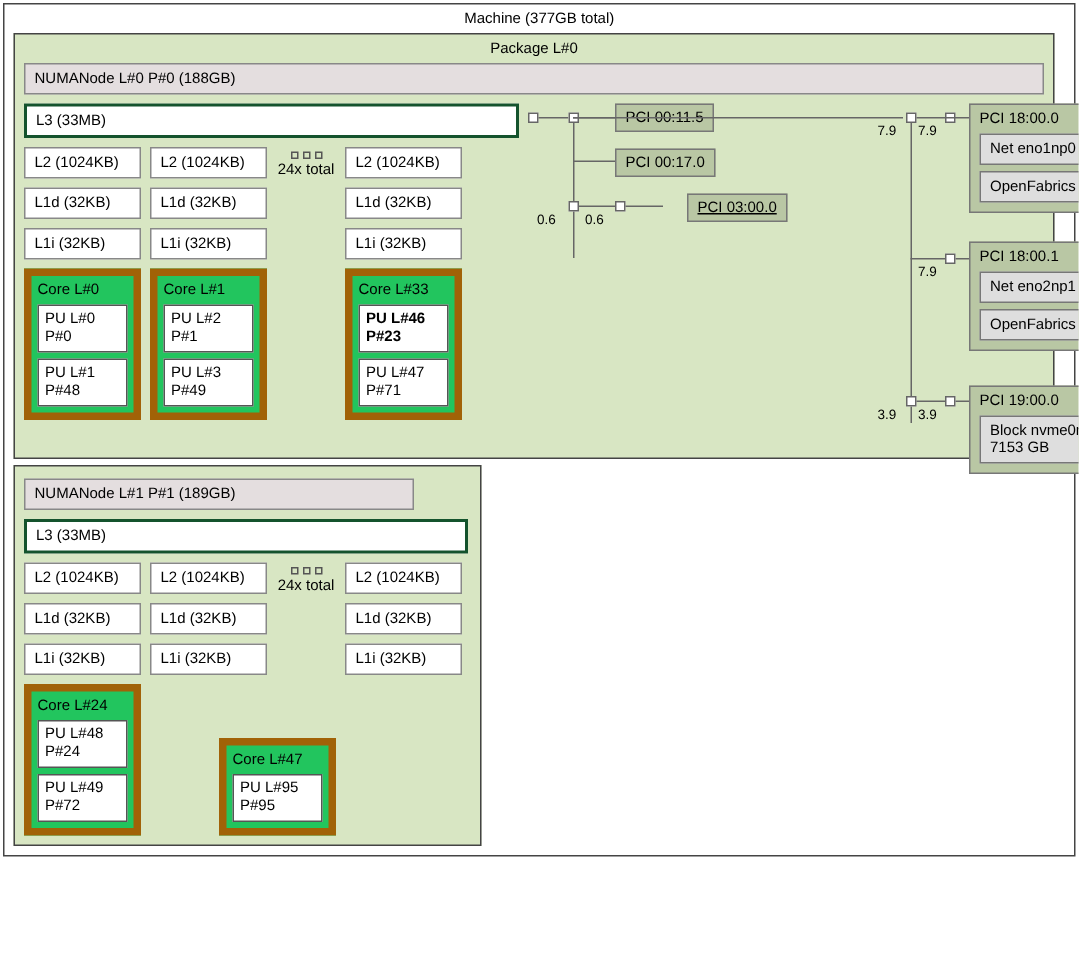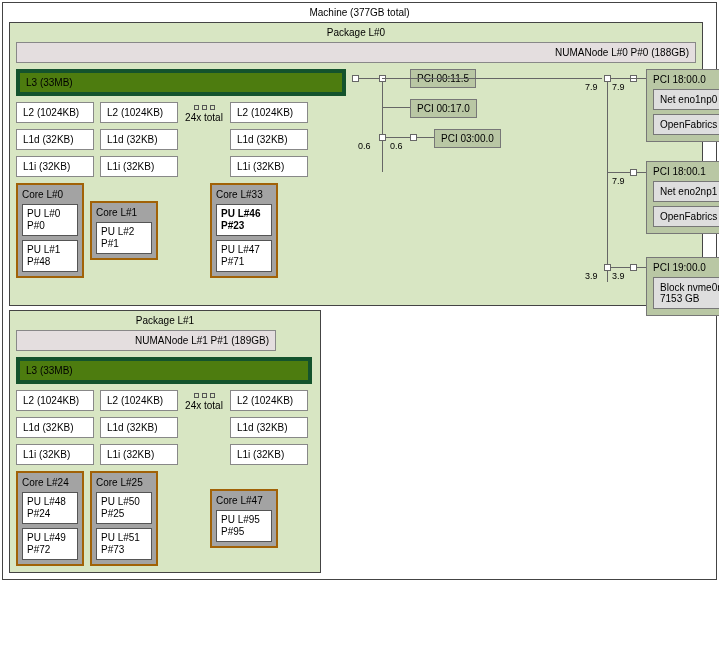--- a/index.html
+++ b/index.html
@@ -28,32 +28,31 @@
     align-items: flex-start;
     gap: 6px;
   }
   .package-left { }
   .numanode {
     border: 1px solid #888;
     background: #e4dedf;
     padding: 4px 6px;
     margin-top: 4px;
     margin-bottom: 6px;
-    text-align: right;
   }
   .l3 {
-    border: 4px solid #14532d;
-    background: #4d7c0f;
+    border: 2px solid #14532d;
+    background: #ffffff;
     padding: 4px 6px;
     margin-bottom: 6px;
   }
   .cache-row {
     display: flex;
     gap: 6px;
-    align-items: center;
+    align-items: flex-end;
     margin-bottom: 6px;
   }
   .cache {
     border: 1px solid #888;
     background: #fff;
     padding: 4px 6px;
     width: 78px;
   }
   .ellipsis-col {
     width: 40px;
@@ -68,24 +67,24 @@
     gap: 3px;
     margin-bottom: 2px;
   }
   .dot {
     width: 5px;
     height: 5px;
     border: 1px solid #555;
     background: #d8e6c3;
   }
   .core {
-    border: 2px solid #a16207;
-    background: #a3a3a3;
+    border: 5px solid #a16207;
+    background: #22c55e;
     padding: 4px 4px 4px 4px;
-    width: 68px;
+    width: 78px;
   }
   .pu {
     border: 1px solid #555;
     background: #fff;
     padding: 3px 4px;
     margin-top: 4px;
     line-height: 1.2;
     text-align: left;
   }
   .label { margin-bottom: 0; text-align: center; }
@@ -178,20 +177,22 @@
             <div>Core L#0</div>
             <div class="pu" style="white-space:pre-line;">PU L#0
 P#0</div>
             <div class="pu" style="white-space:pre-line;">PU L#1
 P#48</div>
           </div>
           <div class="core">
             <div>Core L#1</div>
             <div class="pu" style="white-space:pre-line;">PU L#2
 P#1</div>
+            <div class="pu" style="white-space:pre-line;">PU L#3
+P#49</div>
           </div>
           <div class="ellipsis-col"></div>
           <div class="core">
             <div>Core L#33</div>
             <div class="pu" style="white-space:pre-line;font-weight:bold;">PU L#46
 P#23</div>
             <div class="pu" style="white-space:pre-line;">PU L#47
 P#71</div>
           </div>
         </div>
@@ -214,21 +215,21 @@
         <div class="pcibox" style="left:58px; top:30px;">
           <span>PCI 00:17.0</span>
         </div>
 
         <div class="hline" style="left:30px; top:68px; width:28px;"></div>
         <div class="conn" style="left:27px; top:65px;"></div>
         <div class="bw" style="left:6px; top:72px;">0.6</div>
         <div class="conn" style="left:58px; top:65px;"></div>
         <div class="bw" style="left:38px; top:72px;">0.6</div>
         <div class="hline" style="left:65px; top:68px; width:25px;"></div>
-        <div class="pcibox" style="left:82px; top:60px;">
+        <div class="pcibox" style="left:106px; top:60px;text-decoration:underline;">
           <span>PCI 03:00.0</span>
         </div>
 
         <div class="hline" style="left:30px; top:9px; width:220px;"></div>
 
         <div class="conn" style="left:252px; top:6px;"></div>
         <div class="bw" style="left:233px; top:13px;">7.9</div>
         <div class="conn" style="left:278px; top:6px;"></div>
         <div class="bw" style="left:260px; top:13px;">7.9</div>
         <div class="hline" style="left:259px; top:9px; width:35px;"></div>
@@ -258,21 +259,20 @@
         <div class="pcibox big" style="left:294px; top:188px; width:140px;">
           <div>PCI 19:00.0</div>
           <div class="devbox" style="white-space:pre-line;">Block nvme0n1
 7153 GB</div>
         </div>
       </div>
     </div>
   </div>
 
   <div class="package" style="width:312px;">
-    <div class="label">Package L#1</div>
     <div class="numanode" style="width:260px;">NUMANode L#1 P#1 (189GB)</div>
     <div class="l3" style="width:296px;">L3 (33MB)</div>
 
     <div class="cache-row">
       <div class="cache">L2 (1024KB)</div>
       <div class="cache">L2 (1024KB)</div>
       <div class="ellipsis-col">
         <div class="dots">
             <div class="dot"></div>
             <div class="dot"></div>
@@ -295,27 +295,20 @@
       <div class="cache">L1i (32KB)</div>
     </div>
     <div class="cache-row" style="margin-bottom:0;">
       <div class="core">
         <div>Core L#24</div>
         <div class="pu" style="white-space:pre-line;">PU L#48
 P#24</div>
         <div class="pu" style="white-space:pre-line;">PU L#49
 P#72</div>
       </div>
-      <div class="core">
-        <div>Core L#25</div>
-        <div class="pu" style="white-space:pre-line;">PU L#50
-P#25</div>
-        <div class="pu" style="white-space:pre-line;">PU L#51
-P#73</div>
-      </div>
       <div class="ellipsis-col"></div>
       <div class="core">
         <div>Core L#47</div>
         <div class="pu" style="white-space:pre-line;">PU L#95
 P#95</div>
       </div>
     </div>
   </div>
 </div>
 

